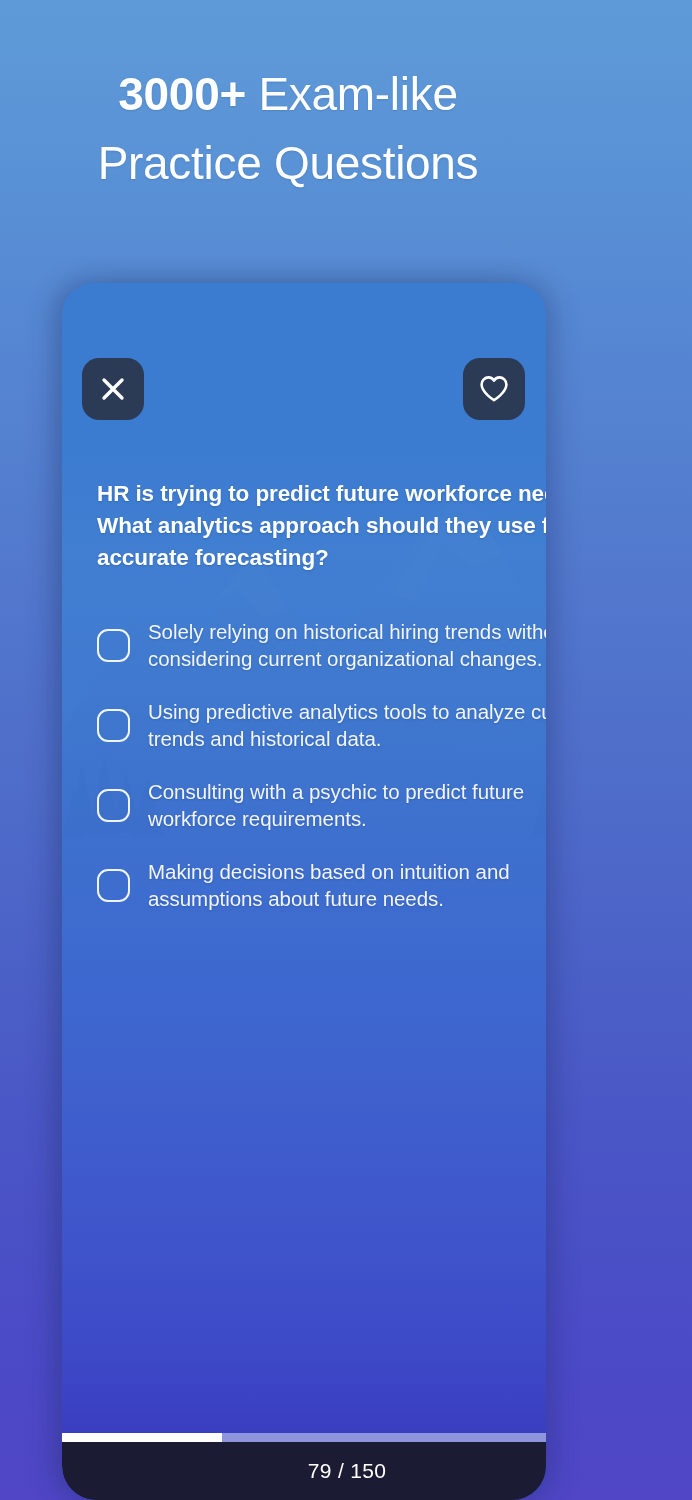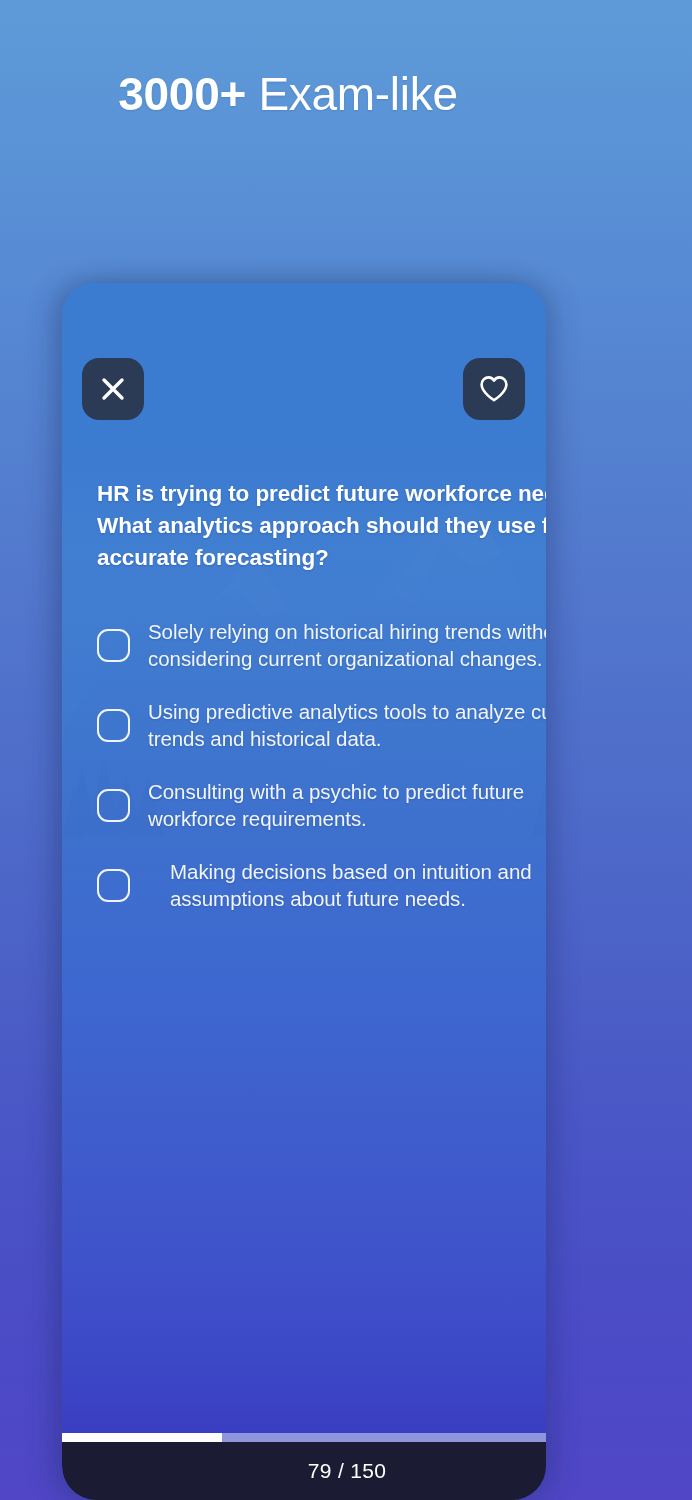--- a/index.html
+++ b/index.html
@@ -116,21 +116,21 @@
     position: absolute;
     left: 35px; top: 335px;
     width: 512px;
   }
   .option {
     display: flex;
     align-items: center;
     margin-bottom: 26px;
     cursor: pointer;
   }
-  .option:last-child { margin-bottom: 6px; gap: 22px; }
+  .option:last-child { margin-bottom: 6px; }
   .checkbox {
     flex: 0 0 auto;
     width: 33px; height: 33px;
     border: 2px solid rgba(255,255,255,.92);
     border-radius: 11px;
     background: transparent;
     margin-right: 18px;
   }
   .option-label {
     color: #f2f5fb;
@@ -170,20 +170,21 @@
     background: #ffffff;
   }
 </style>
 </head>
 <body>
 
 <div class="screen">
 
   <div class="headline">
     <span class="strong">3000+</span><span> Exam-like</span><br>
+    <span>Practice Questions</span>
   </div>
 
   <div class="card">
 
     <svg class="card-photo" viewBox="0 0 570 760" preserveAspectRatio="none">
       <defs>
         <linearGradient id="skyG" x1="0" y1="0" x2="0" y2="1">
           <stop offset="0%" stop-color="#9fc4e8"></stop>
           <stop offset="100%" stop-color="#c3d9ee"></stop>
         </linearGradient>

